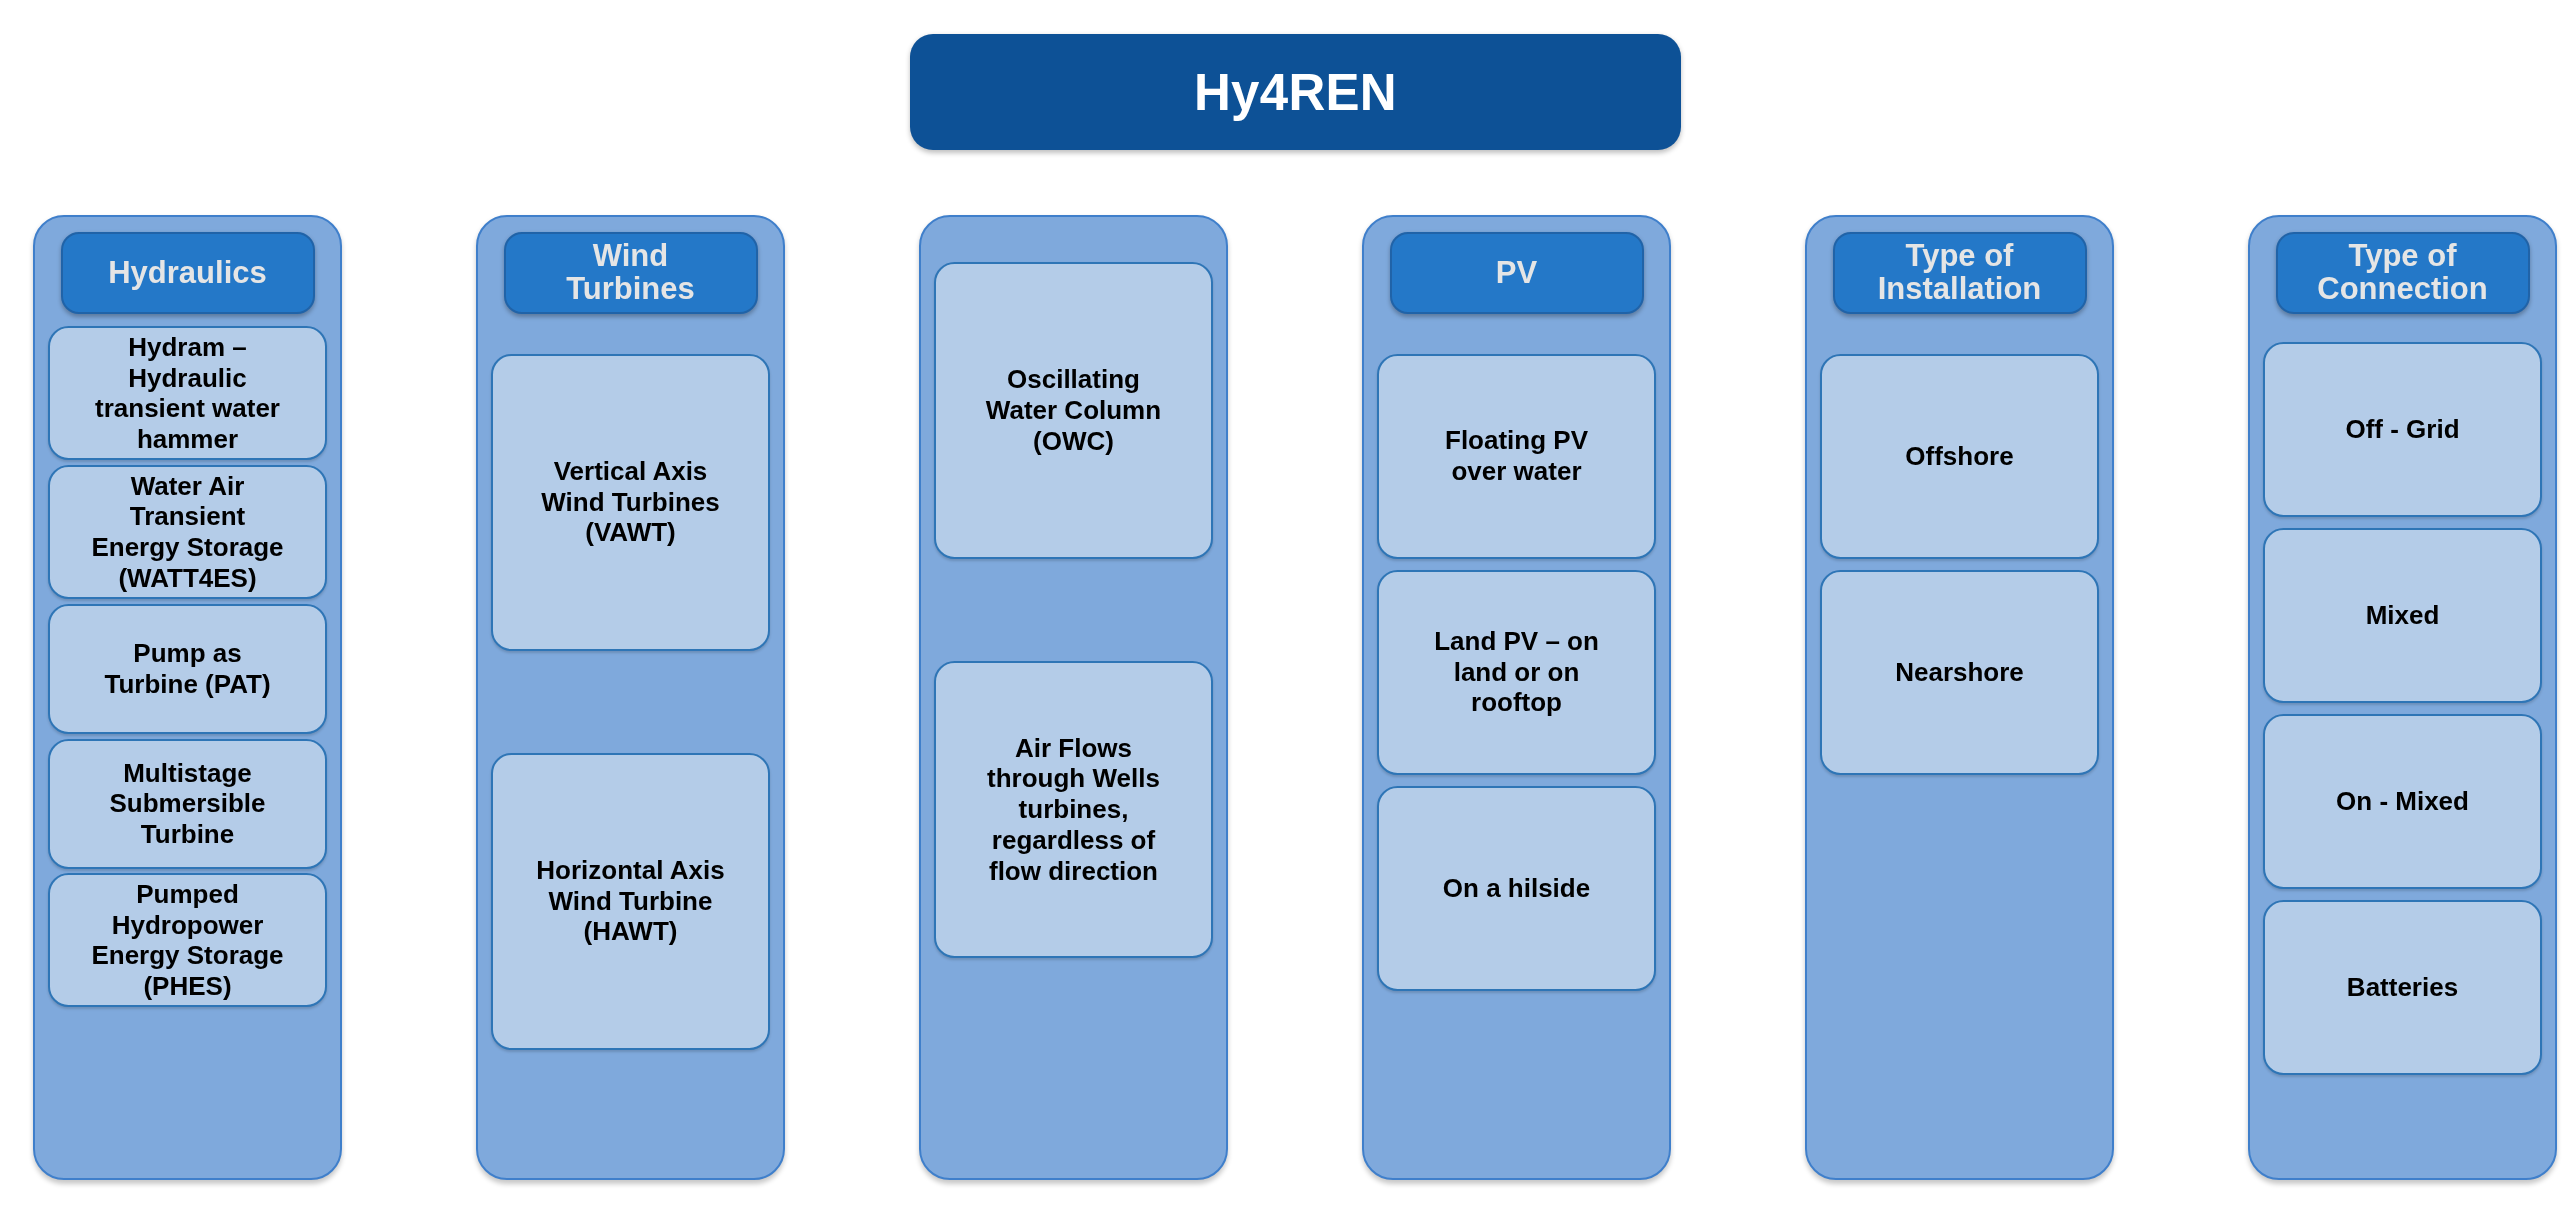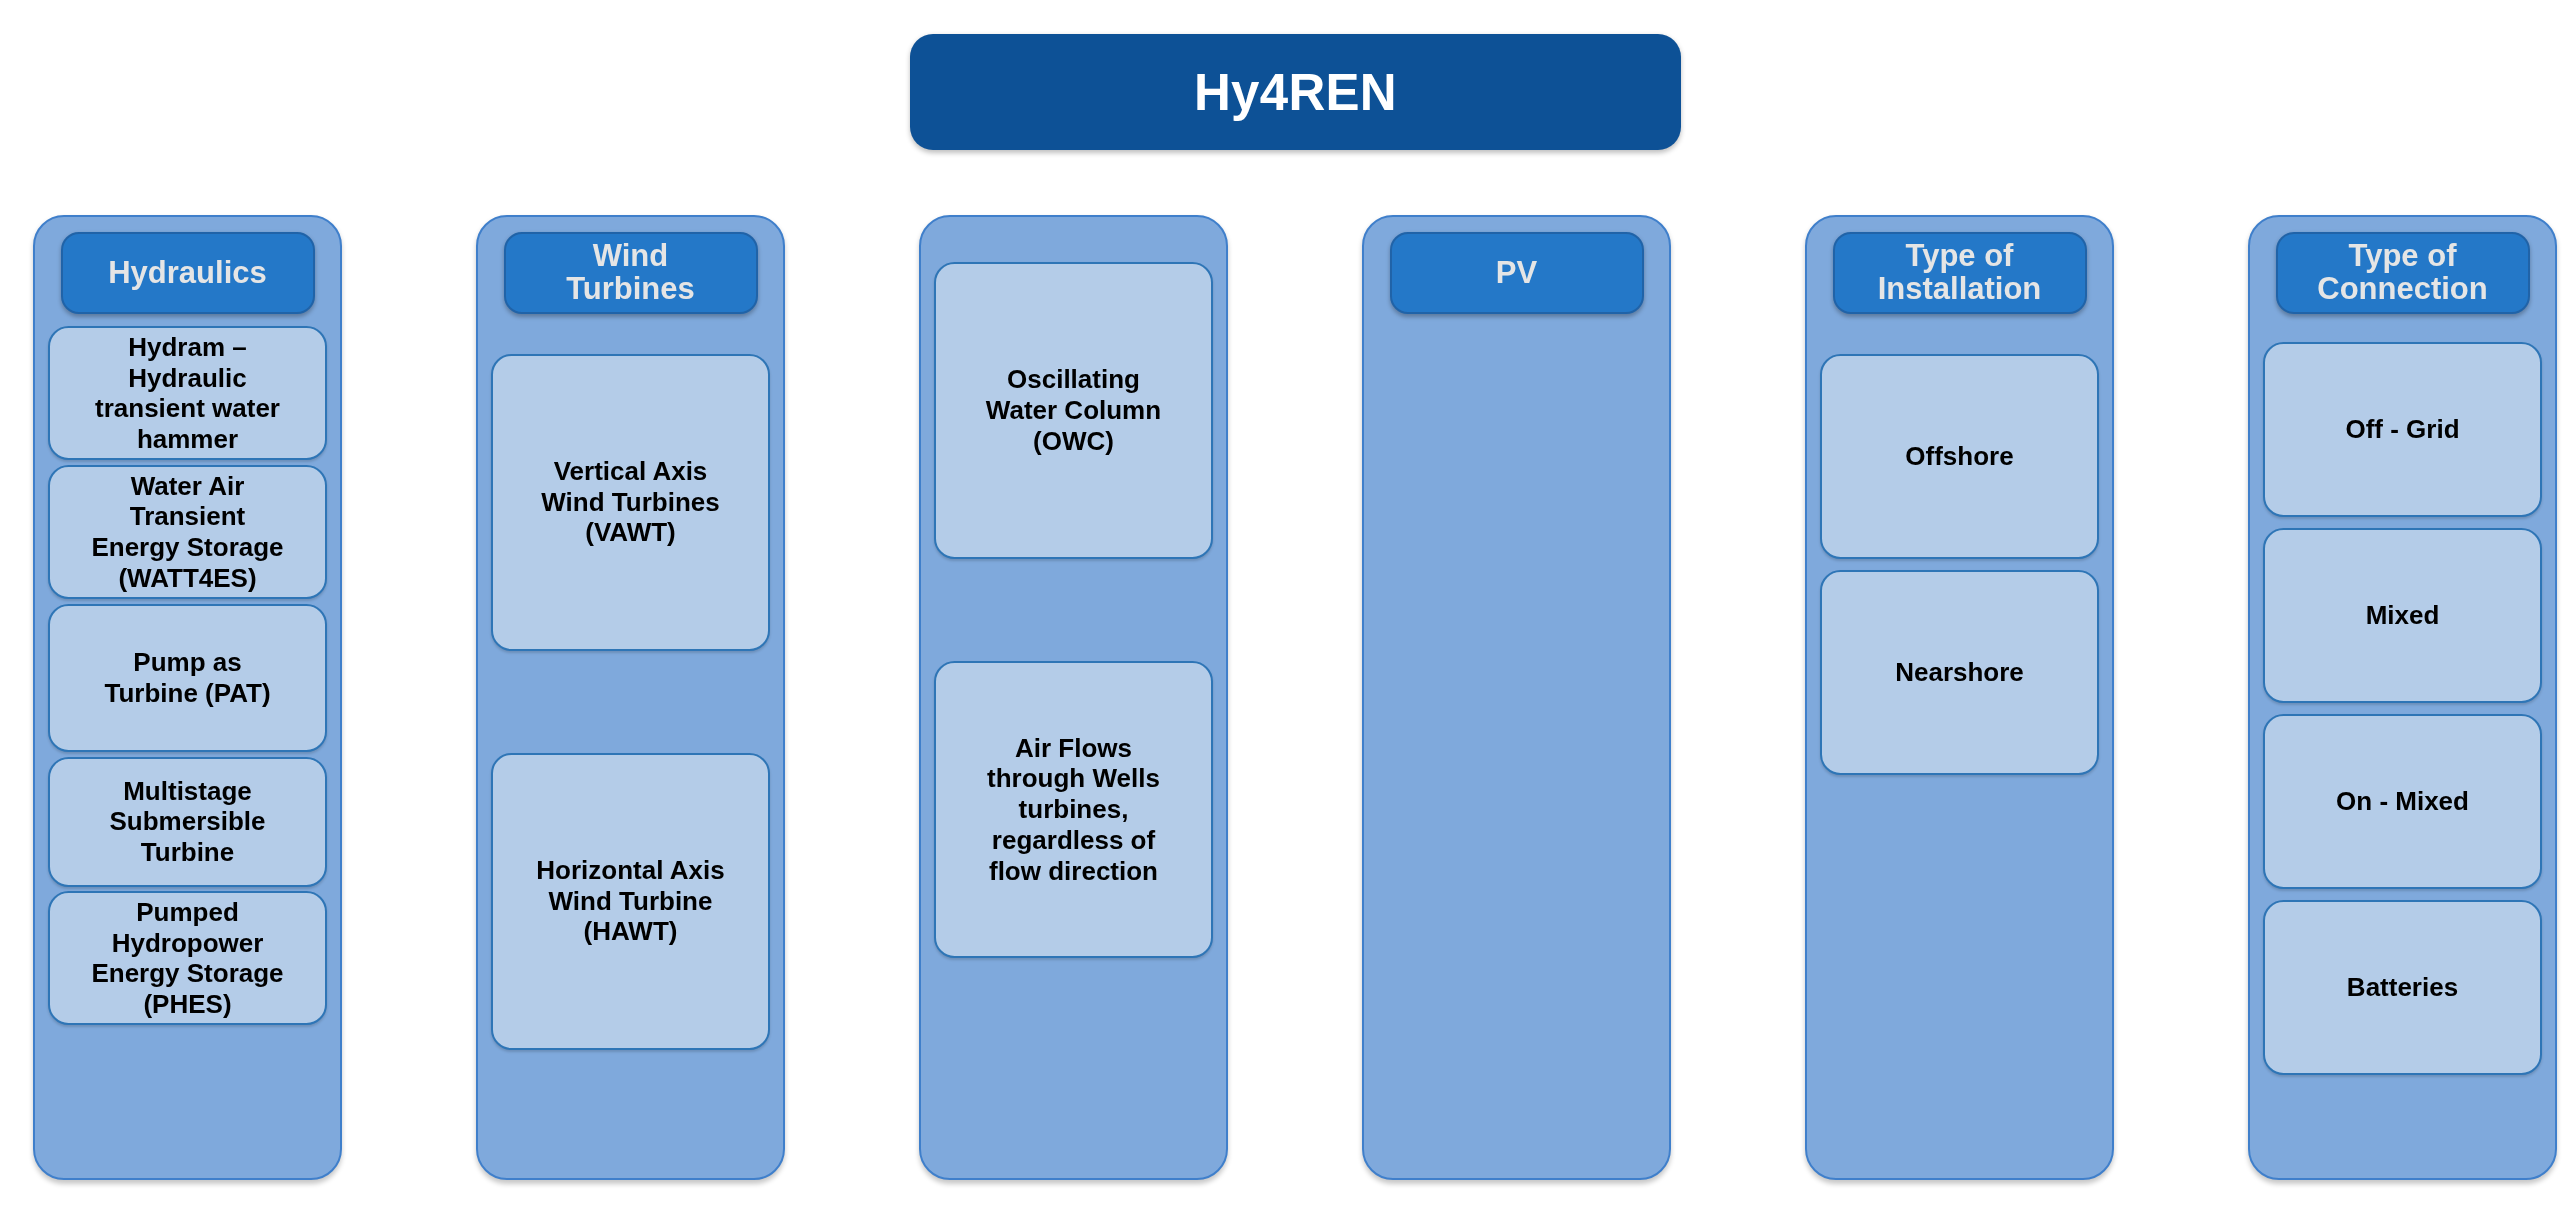--- a/index.html
+++ b/index.html
@@ -73,21 +73,21 @@
   .card .card-text{
     color:#000000;font-size:26px;font-weight:bold;line-height:1.18;
     white-space:pre-line;
   }
 
   
   .col-hydraulics .cards{justify-content:flex-start;padding-top:2.7px;}
   .col-hydraulics .card{margin-bottom:4.8px;}
   .col-hydraulics .card:nth-child(1){height:134px;}
   .col-hydraulics .card:nth-child(2){height:134px;}
-  .col-hydraulics .card:nth-child(3){height:148px;}
+  .col-hydraulics .card:nth-child(3){height:130px;}
   .col-hydraulics .card:nth-child(4){height:130px;}
   .col-hydraulics .card:nth-child(5){height:134px;}
 
   .col-wind .cards{padding-top:30px;}
   .col-wind .card{height:297px;margin-bottom:102px;}
 
   .col-sea .cards{padding-top:30px;}
   .col-sea .card{height:297px;margin-bottom:102px;}
 
   .col-pv .cards{padding-top:30px;}
@@ -176,20 +176,34 @@
 regardless of
 flow direction</span>
         </div>
     </div>
   </div>
 
   <div class="column col-pv">
     <div class="col-header">
       <span class="hdr-text">PV</span>
     </div>
+    <div class="cards">
+      <div class="card">
+          <span class="card-text">Floating PV
+over water</span>
+        </div>
+      <div class="card">
+          <span class="card-text">Land PV – on
+land or on
+rooftop</span>
+        </div>
+      <div class="card">
+          <span class="card-text">On a hilside</span>
+        </div>
+    </div>
   </div>
 
   <div class="column col-install">
     <div class="col-header">
       <span class="hdr-text">Type of
 Installation</span>
     </div>
     <div class="cards">
       <div class="card">
           <span class="card-text">Offshore</span>

